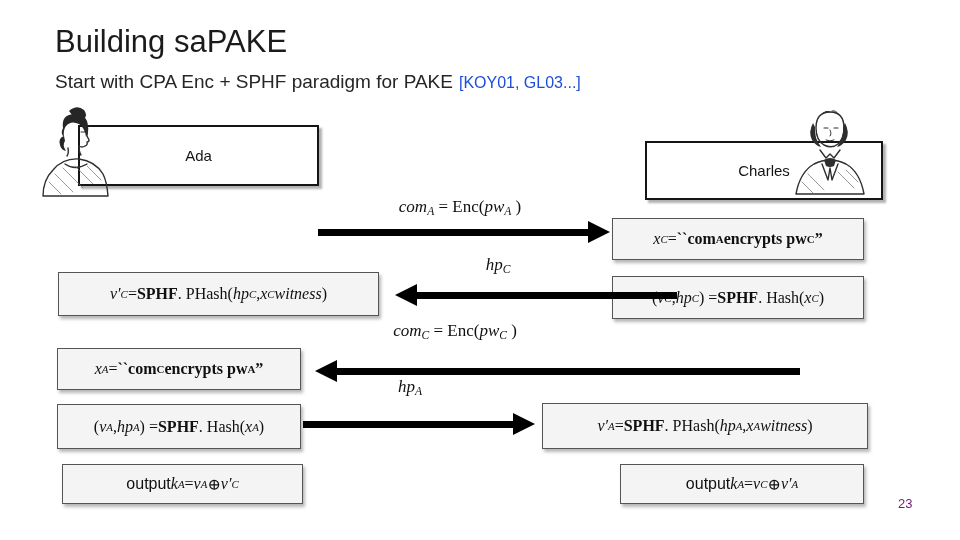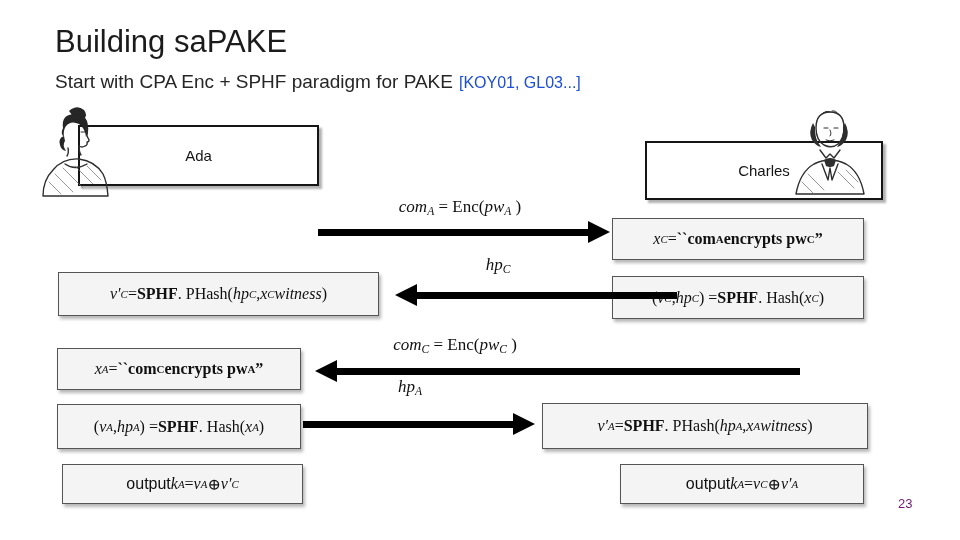--- a/index.html
+++ b/index.html
@@ -129,21 +129,21 @@
       <span class="sg-i">hp</span>
       <span class="sg-s">C</span>
       <span class="sg-r">) = </span>
       <span class="sg-b">SPHF</span>
       <span class="sg-r">. Hash(</span>
       <span class="sg-i">x</span>
       <span class="sg-s">C</span>
       <span class="sg-r">)</span>
     </div>
 
-  <div class="mlabel formula" style="left:325px;top:335px;width:260px;text-align:center;"><span class="sg-i">com</span><span class="sg-s">C</span><span class="sg-r"> = Enc(</span><span class="sg-i">pw</span><span class="sg-s">C</span><span class="sg-r"> )</span></div>
+  <div class="mlabel formula" style="left:325px;top:321px;width:260px;text-align:center;"><span class="sg-i">com</span><span class="sg-s">C</span><span class="sg-r"> = Enc(</span><span class="sg-i">pw</span><span class="sg-s">C</span><span class="sg-r"> )</span></div>
   <div class="ahead-l" style="left:315px;top:360px;"></div>
   <div class="shaft" style="left:335px;top:368px;width:465px;"></div>
   <div class="fbox formula" style="left:57px;top:348px;width:242px;height:40px;">
       <span class="sg-i">x</span>
       <span class="sg-s">A</span>
       <span class="sg-r"> = </span>
       <span class="sg-q">``com</span>
       <span class="sg-qs">C</span>
       <span class="sg-q"> encrypts pw</span>
       <span class="sg-qs">A</span>

